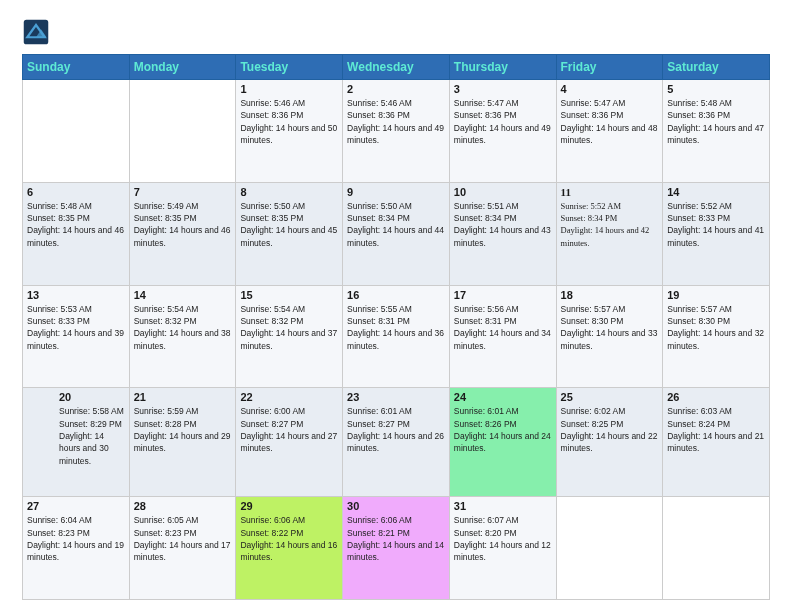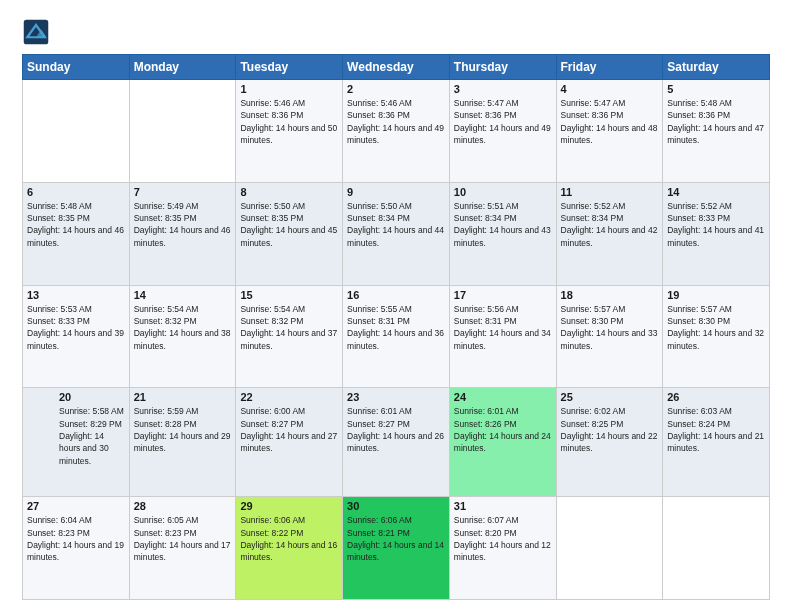--- a/index.html
+++ b/index.html
@@ -56,21 +56,21 @@
     }
     .calendar {
       flex: 1;
       border: 1px solid #ccc;
       border-collapse: collapse;
       width: 100%;
       table-layout: fixed;
     }
     .calendar th {
       background-color: #2e6db4;
-      color: #ffffff;
+      color: #5eead4;
       font-size: 12px;
       font-weight: bold;
       padding: 5px 4px;
       text-align: left;
       border: 1px solid #2060a0;
     }
     .calendar td {
       vertical-align: top;
       padding: 3px 4px;
       font-size: 8.5px;
@@ -212,21 +212,21 @@
         </div>
       </td>
           <td style="background: rgb(232, 237, 243);">
         <span class="day-num">10</span>
         <div class="day-info">
           <span>Sunrise: 5:51 AM</span><br>
           <span>Sunset: 8:34 PM</span><br>
           <span>Daylight: 14 hours and 43 minutes.</span>
         </div>
       </td>
-          <td style="background: rgb(232, 237, 243);">
+          <td style="background: rgb(232, 237, 243); font-family: Liberation Serif, serif;">
         <span class="day-num">11</span>
         <div class="day-info">
           <span>Sunrise: 5:52 AM</span><br>
           <span>Sunset: 8:34 PM</span><br>
           <span>Daylight: 14 hours and 42 minutes.</span>
         </div>
       </td>
           <td style="background: rgb(232, 237, 243);">
         <span class="day-num">14</span>
         <div class="day-info">
@@ -370,21 +370,21 @@
         </div>
       </td>
           <td style="background: #bef264;">
         <span class="day-num">29</span>
         <div class="day-info">
           <span>Sunrise: 6:06 AM</span><br>
           <span>Sunset: 8:22 PM</span><br>
           <span>Daylight: 14 hours and 16 minutes.</span>
         </div>
       </td>
-          <td style="background: #22c55e;">
+          <td style="background: #f0abfc;">
         <span class="day-num">30</span>
         <div class="day-info">
           <span>Sunrise: 6:06 AM</span><br>
           <span>Sunset: 8:21 PM</span><br>
           <span>Daylight: 14 hours and 14 minutes.</span>
         </div>
       </td>
           <td style="background: rgb(245, 247, 250);">
         <span class="day-num">31</span>
         <div class="day-info">

